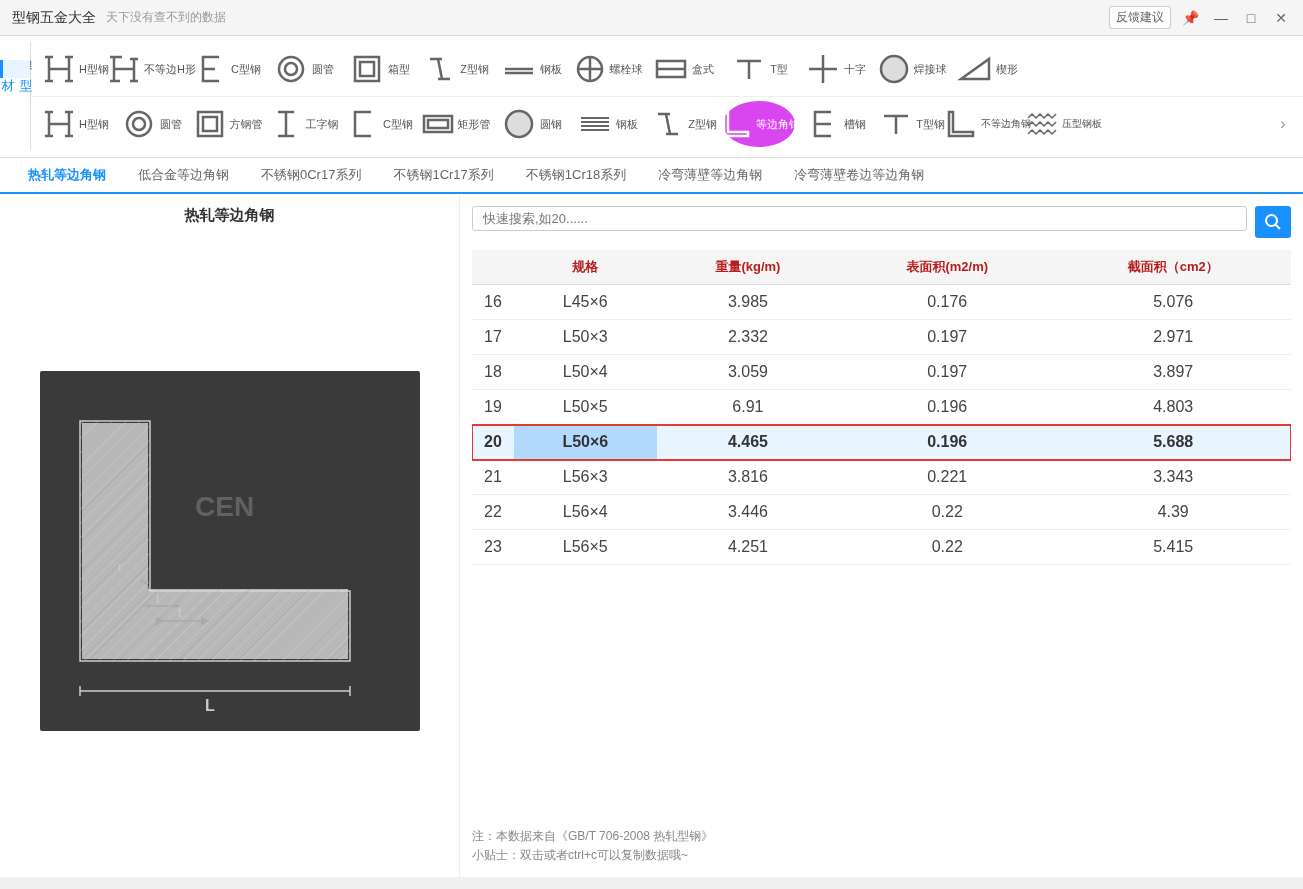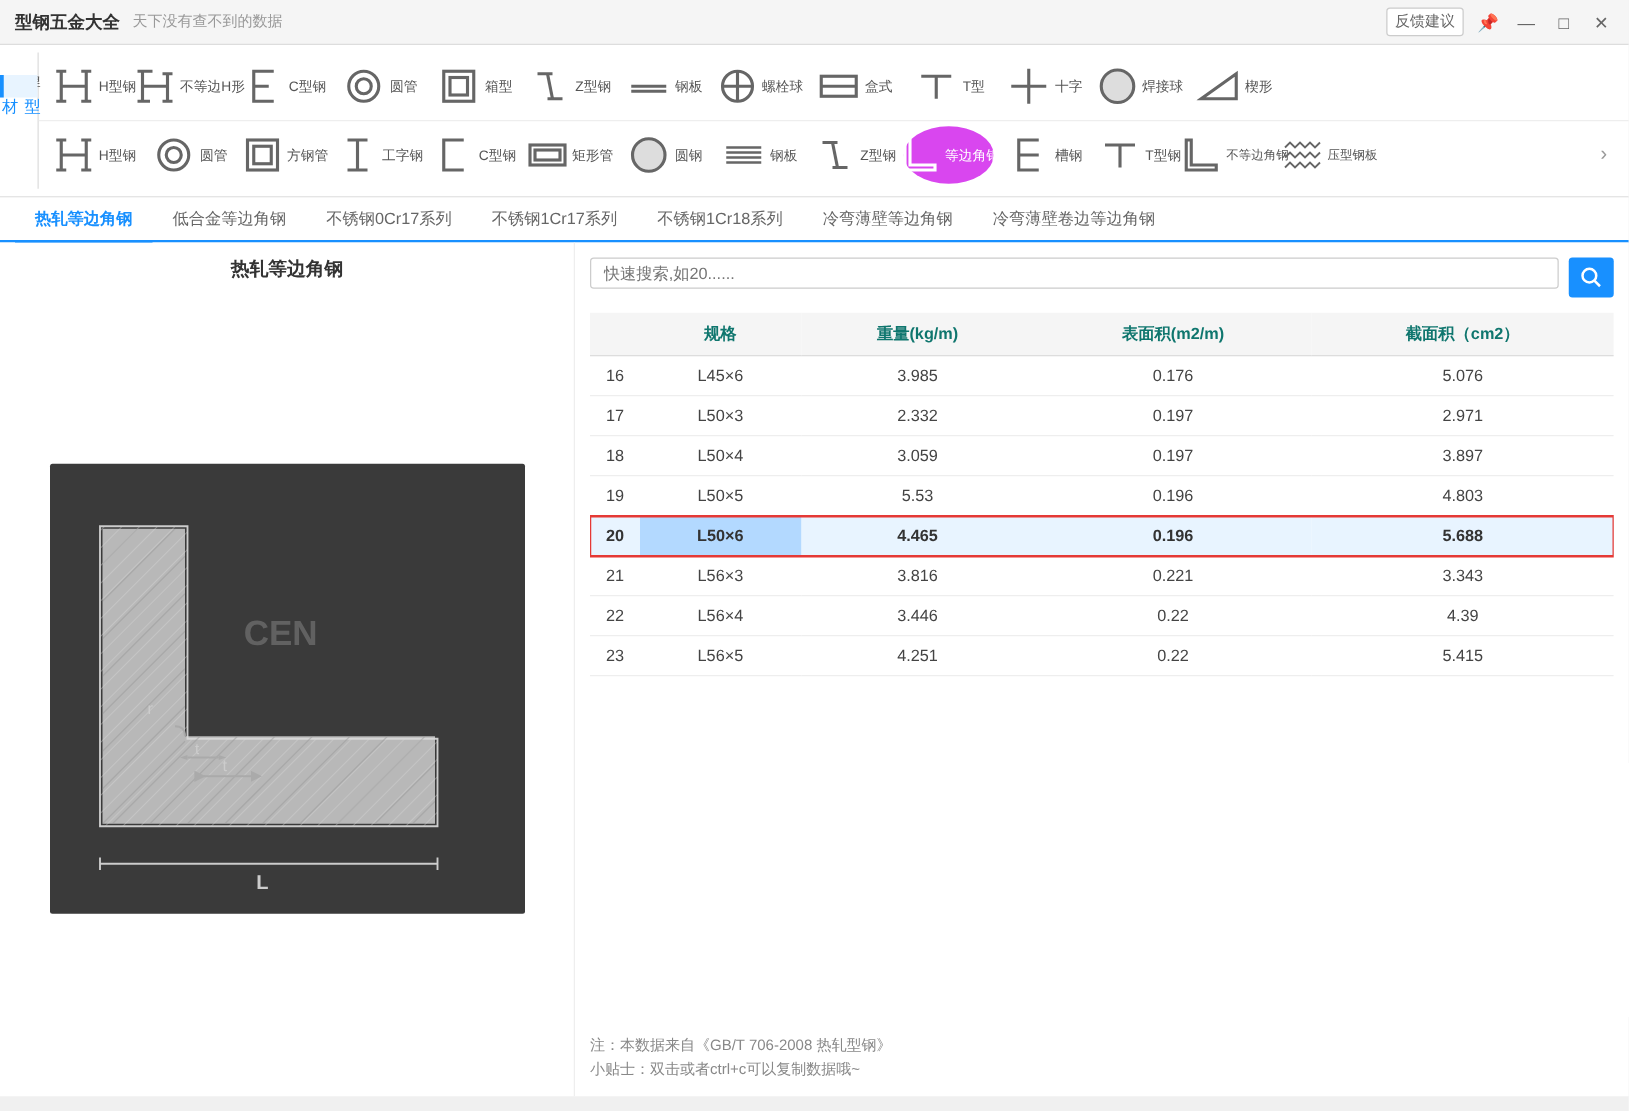--- a/index.html
+++ b/index.html
@@ -1,20 +1,20 @@
 <!DOCTYPE html>
 <html><head>
   <meta charset="utf-8">
   <style>
     * { box-sizing: border-box; margin: 0; padding: 0; }
     body { font-family: "Microsoft YaHei", "SimHei", sans-serif; background: #f0f0f0; width: 1303px; height: 889px; overflow: hidden; font-size: 13px; color: #333; }
     
     
     #titlebar { background: #f5f5f5; border-bottom: 1px solid #ddd; height: 36px; display: flex; align-items: center; padding: 0 12px; user-select: none; }
-    #titlebar .app-title { font-size: 14px; color: #333; font-weight: bold; }
+    #titlebar .app-title { font-size: 14px; color: #333; font-weight: normal; }
     #titlebar .app-subtitle { font-size: 12px; color: #999; margin-left: 10px; }
     #titlebar .titlebar-right { margin-left: auto; display: flex; align-items: center; gap: 10px; }
     #titlebar .feedback-btn { color: #666; font-size: 12px; cursor: pointer; padding: 2px 6px; border: 1px solid #ccc; border-radius: 3px; background: #fff; }
     #titlebar .win-btn { width: 20px; height: 20px; display: flex; align-items: center; justify-content: center; cursor: pointer; color: #666; font-size: 14px; }
 
     
     #toolbar { background: #ffffff; border-bottom: 1px solid #ddd; padding: 6px 0; display: flex; align-items: stretch; }
     
     
     .cat-tabs { display: flex; flex-direction: column; border-right: 1px solid #ddd; }
@@ -48,23 +48,23 @@
     
     
     #data-panel { flex: 1; display: flex; flex-direction: column; padding: 12px; overflow: hidden; }
     #search-bar { display: flex; gap: 8px; margin-bottom: 12px; }
     #search-input { flex: 1; height: 25px; border: 1px solid #ccc; border-radius: 3px; padding: 0 10px; font-size: 13px; outline: none; }
     #search-btn { width: 36px; height: 32px; background: #1890ff; border: none; border-radius: 3px; cursor: pointer; display: flex; align-items: center; justify-content: center; color: #fff; font-size: 16px; }
 
     
     #data-table { flex: 1; overflow-y: auto; }
     table { width: 100%; border-collapse: collapse; }
-    thead th { background: #f5f5f5; padding: 8px 12px; font-size: 13px; font-weight: bold; color: #0f766e; border-bottom: 1px solid #ddd; text-align: center; }
+    thead th { background: #f5f5f5; padding: 8px 12px; font-size: 13px; font-weight: bold; color: #b91c1c; border-bottom: 1px solid #ddd; text-align: center; }
     thead th:first-child { width: 40px; }
-    tbody td { padding: 8px 12px; border-bottom: 1px solid #eee; font-size: 13px; color: #444; text-align: center; }
+    tbody td { padding: 8px 12px; border-bottom: 1px solid #eee; font-size: 16px; color: #444; text-align: center; }
     tbody tr.selected { background: #e8f4ff; outline: 2px solid #e53935; }
     tbody tr.selected td { color: #333; font-weight: bold; }
     tbody tr.selected td:nth-child(2) { background: #cce8ff; }
 
     
     #data-table::-webkit-scrollbar { width: 8px; }
     #data-table::-webkit-scrollbar-track { background: #f0f0f0; }
     #data-table::-webkit-scrollbar-thumb { background: #ccc; border-radius: 4px; }
 
     
@@ -494,21 +494,21 @@
             <tr>
               <td>18</td>
               <td>L50×4</td>
               <td>3.059</td>
               <td>0.197</td>
               <td>3.897</td>
             </tr>
             <tr>
               <td>19</td>
               <td>L50×5</td>
-              <td>5.53</td>
+              <td>6.91</td>
               <td>0.196</td>
               <td>4.803</td>
             </tr>
             <tr class="selected" style="outline: rgb(229, 57, 53) solid 2px; outline-offset: -1px;">
               <td style="font-weight: bold;">20</td>
               <td style="background: rgb(179, 217, 255); font-weight: bold;">L50×6</td>
               <td>4.465</td>
               <td>0.196</td>
               <td>5.688</td>
             </tr>

